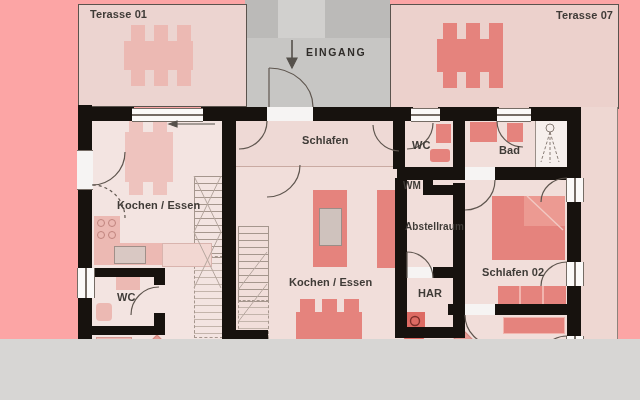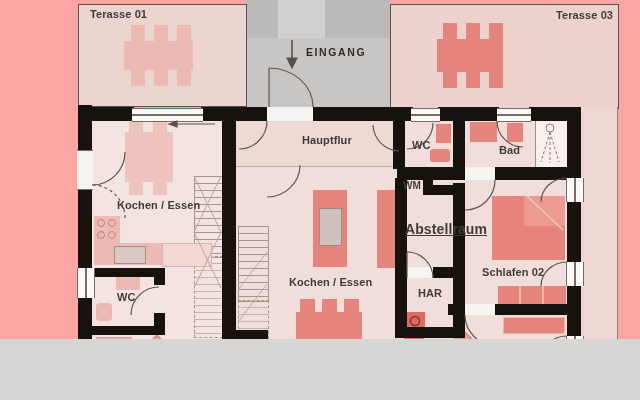--- a/index.html
+++ b/index.html
@@ -196,26 +196,26 @@
     <g stroke="#8a7f78" stroke-width="1" fill="none">
       <circle cx="550" cy="128" r="4"></circle>
       <path d="M550,132 L541,162 M550,132 L550,163 M550,132 L559,162" stroke-dasharray="3,2"></path>
       <path d="M527,196 L563,230" stroke="#f2c9c3" stroke-width="1.4"></path>
       <circle cx="414" cy="347" r="6" stroke="#7d2f2a" stroke-width="1.6"></circle>
       <circle cx="415" cy="321" r="4.5" stroke="#7d2f2a" stroke-width="1.4"></circle>
     </g>
   </svg>
 
   <div class="lbl" style="left:90px;top:9px;">Terasse 01</div>
-  <div class="lbl" style="left:556px;top:10px;">Terasse 03</div>
+  <div class="lbl" style="left:556px;top:10px;">Terasse 07</div>
   <div class="lbl caps" style="left:306px;top:47px;">EINGANG</div>
-  <div class="lbl" style="left:302px;top:135px;">Hauptflur</div>
+  <div class="lbl" style="left:302px;top:135px;">Schlafen</div>
   <div class="lbl" style="left:412px;top:140px;">WC</div>
   <div class="lbl" style="left:499px;top:145px;">Bad</div>
   <div class="lbl" style="left:403px;top:181px;font-size:10px;">WM</div>
-  <div class="lbl" style="left:405px;top:222px;font-size:14px;text-decoration:underline;">Abstellraum</div>
+  <div class="lbl" style="left:405px;top:222px;font-size:10px;">Abstellraum</div>
   <div class="lbl" style="left:418px;top:288px;">HAR</div>
   <div class="lbl" style="left:117px;top:200px;">Kochen / Essen</div>
   <div class="lbl" style="left:289px;top:277px;">Kochen / Essen</div>
   <div class="lbl" style="left:117px;top:292px;font-weight:700;">WC</div>
   <div class="lbl" style="left:482px;top:267px;">Schlafen 02</div>
 
 </div>
 
 </body></html>

